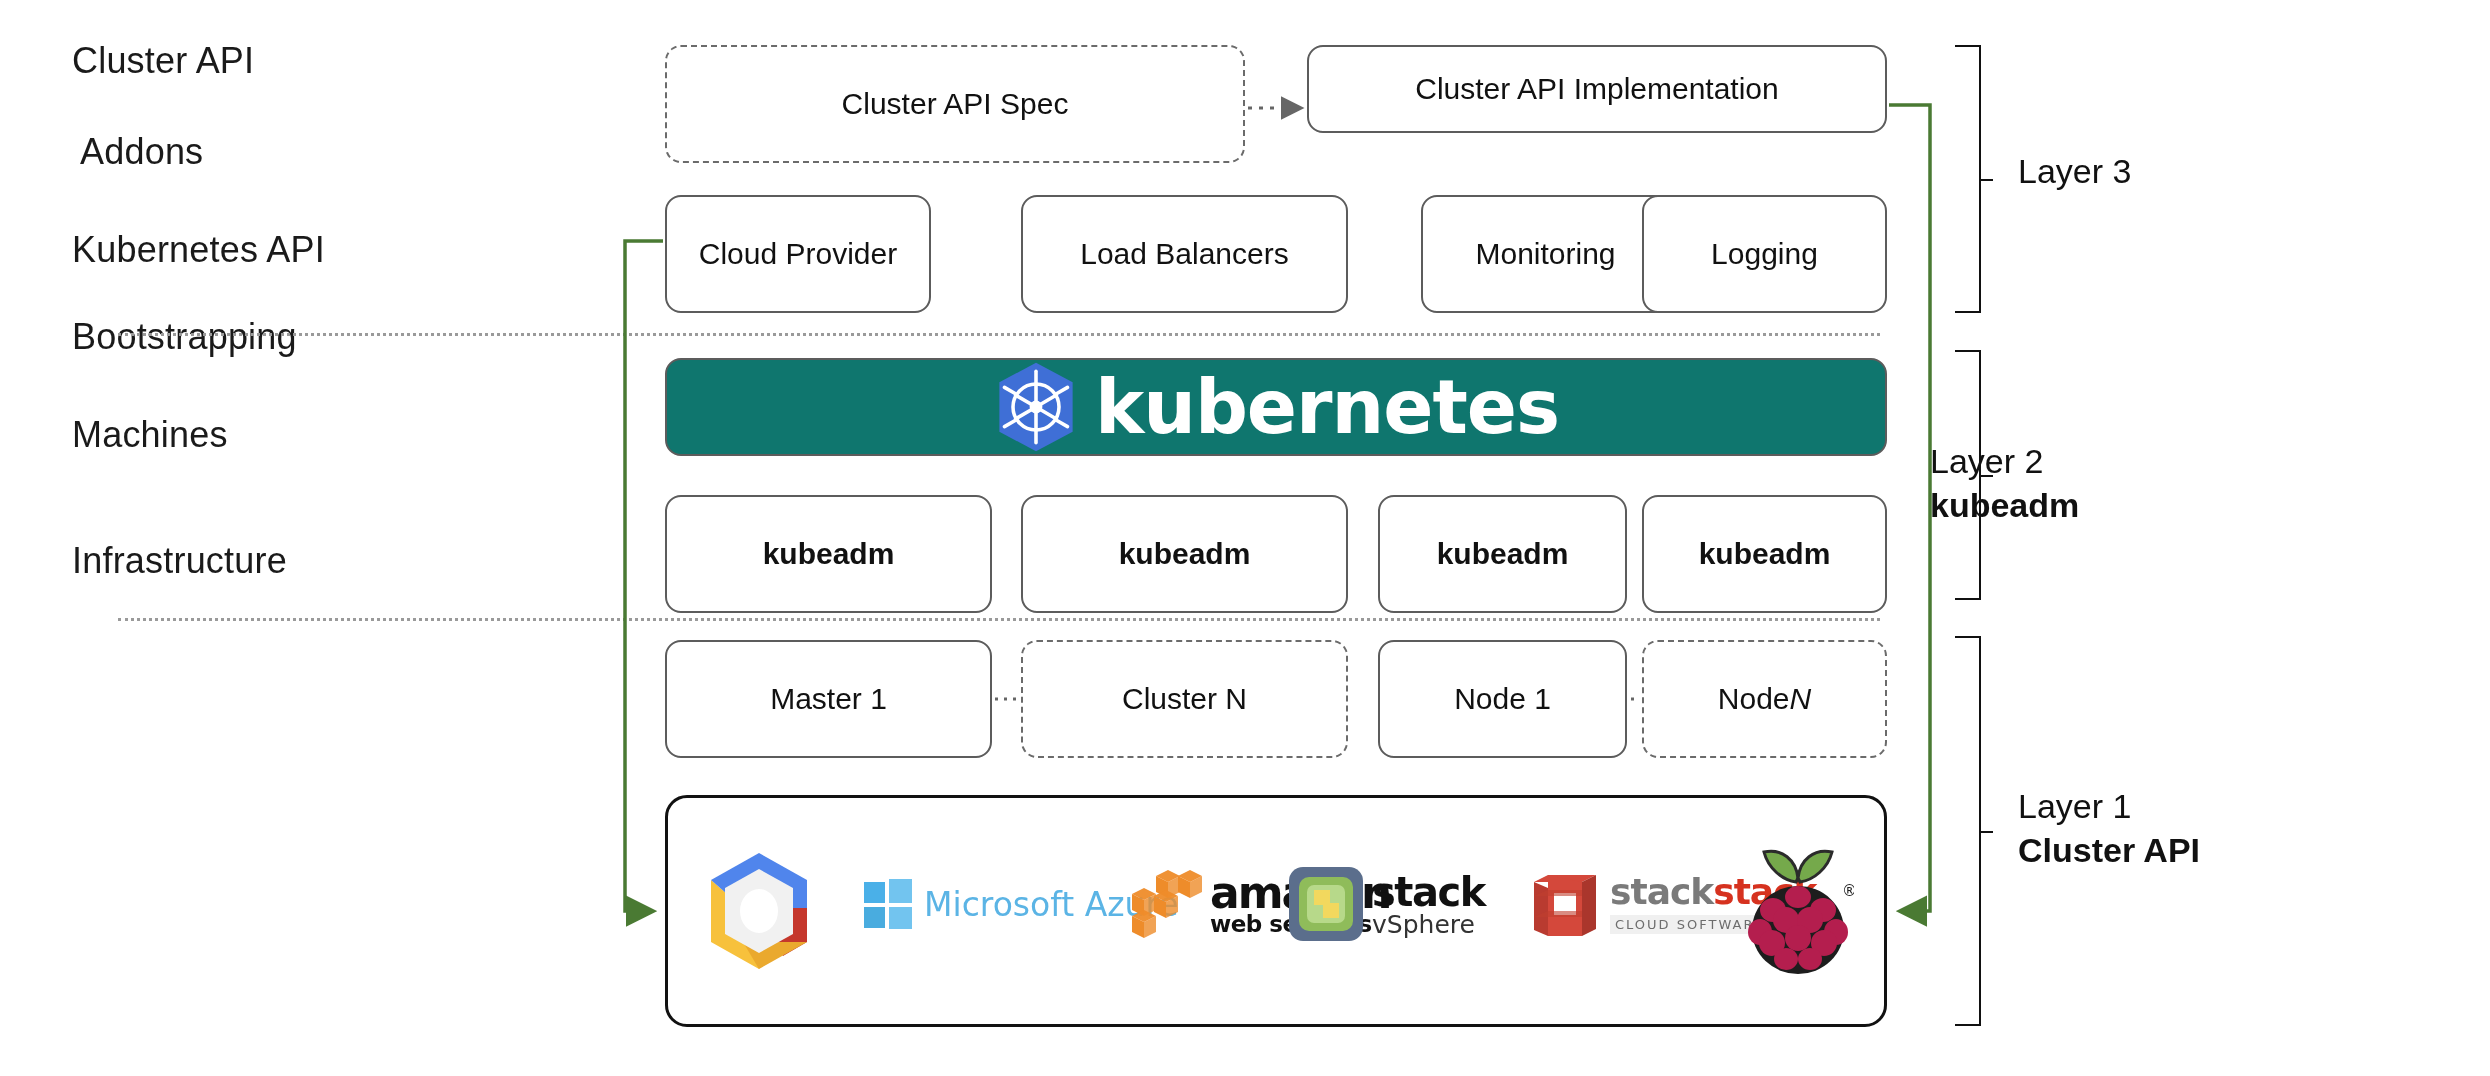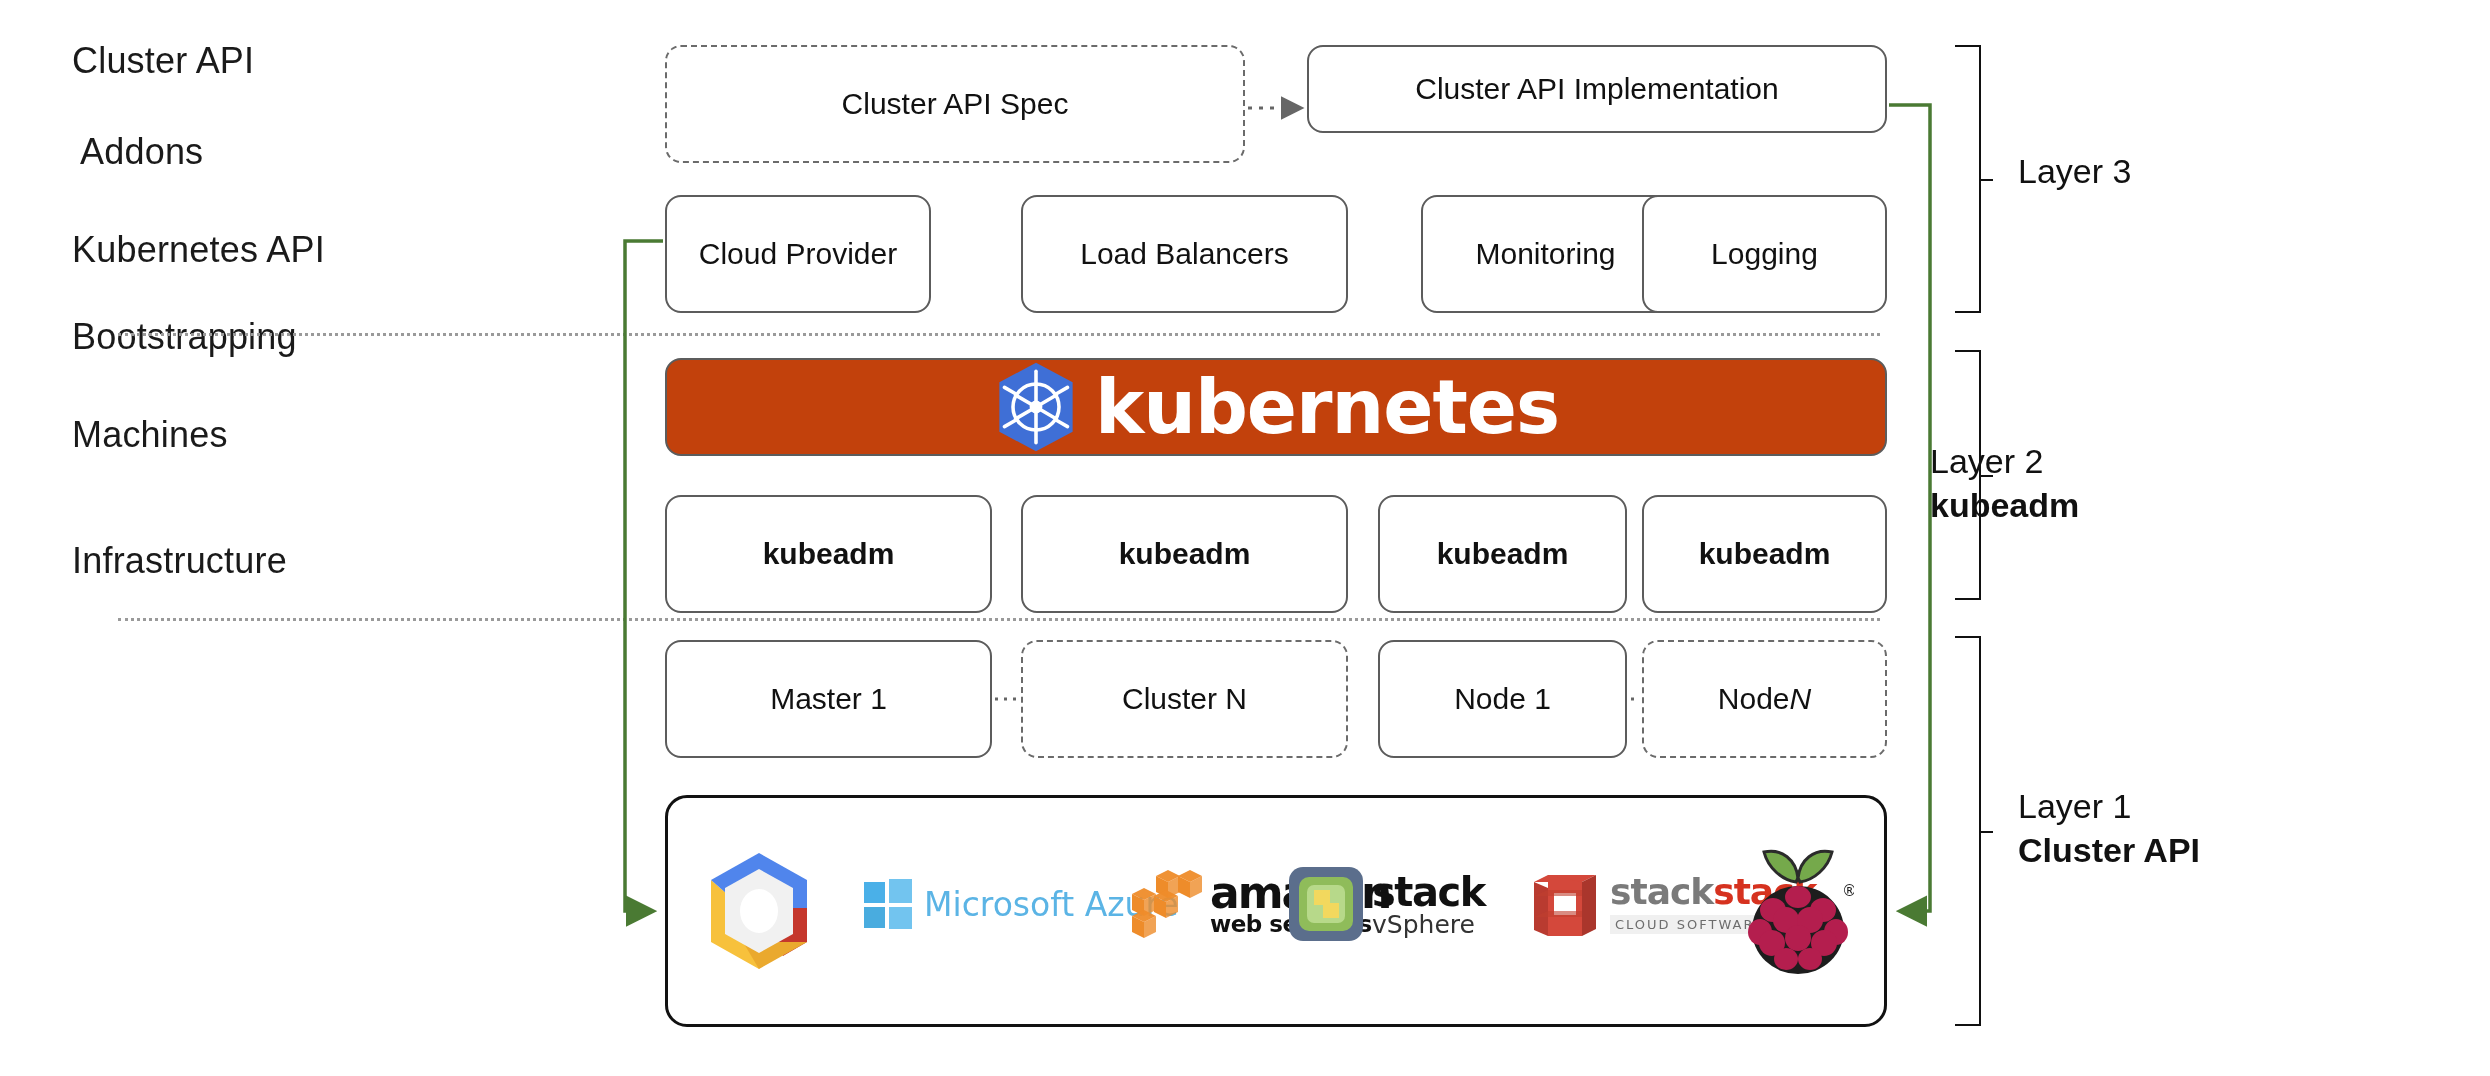--- a/index.html
+++ b/index.html
@@ -15,21 +15,21 @@
   
   .box{position:absolute;box-sizing:border-box;background:#fff;
        border:2px solid #5c5c5c;border-radius:16px;
        display:flex;align-items:center;justify-content:center;
        font-size:30px;color:#111;text-align:center;line-height:1.2;}
   .box.dashed{border-style:dashed;border-color:#6b6b6b;}
   .box.thick{border:3px solid #111;border-radius:22px;}
   .box.bold{font-weight:bold;}
 
   
-  .k8sbar{position:absolute;box-sizing:border-box;background:#c2410c;
+  .k8sbar{position:absolute;box-sizing:border-box;background:#0f766e;
           border:2px solid #5c5c5c;border-radius:16px;
           display:flex;align-items:center;justify-content:center;gap:16px;}
   .k8s-word{font-size:74px;font-weight:bold;color:#fff;letter-spacing:-1px;
             font-family:"DejaVu Sans",sans-serif;}
 
   
   .sep{position:absolute;height:0;border-top:3px dotted #9a9a9a;}
 
   
   .bracket{position:absolute;box-sizing:border-box;border:2px solid #111;

